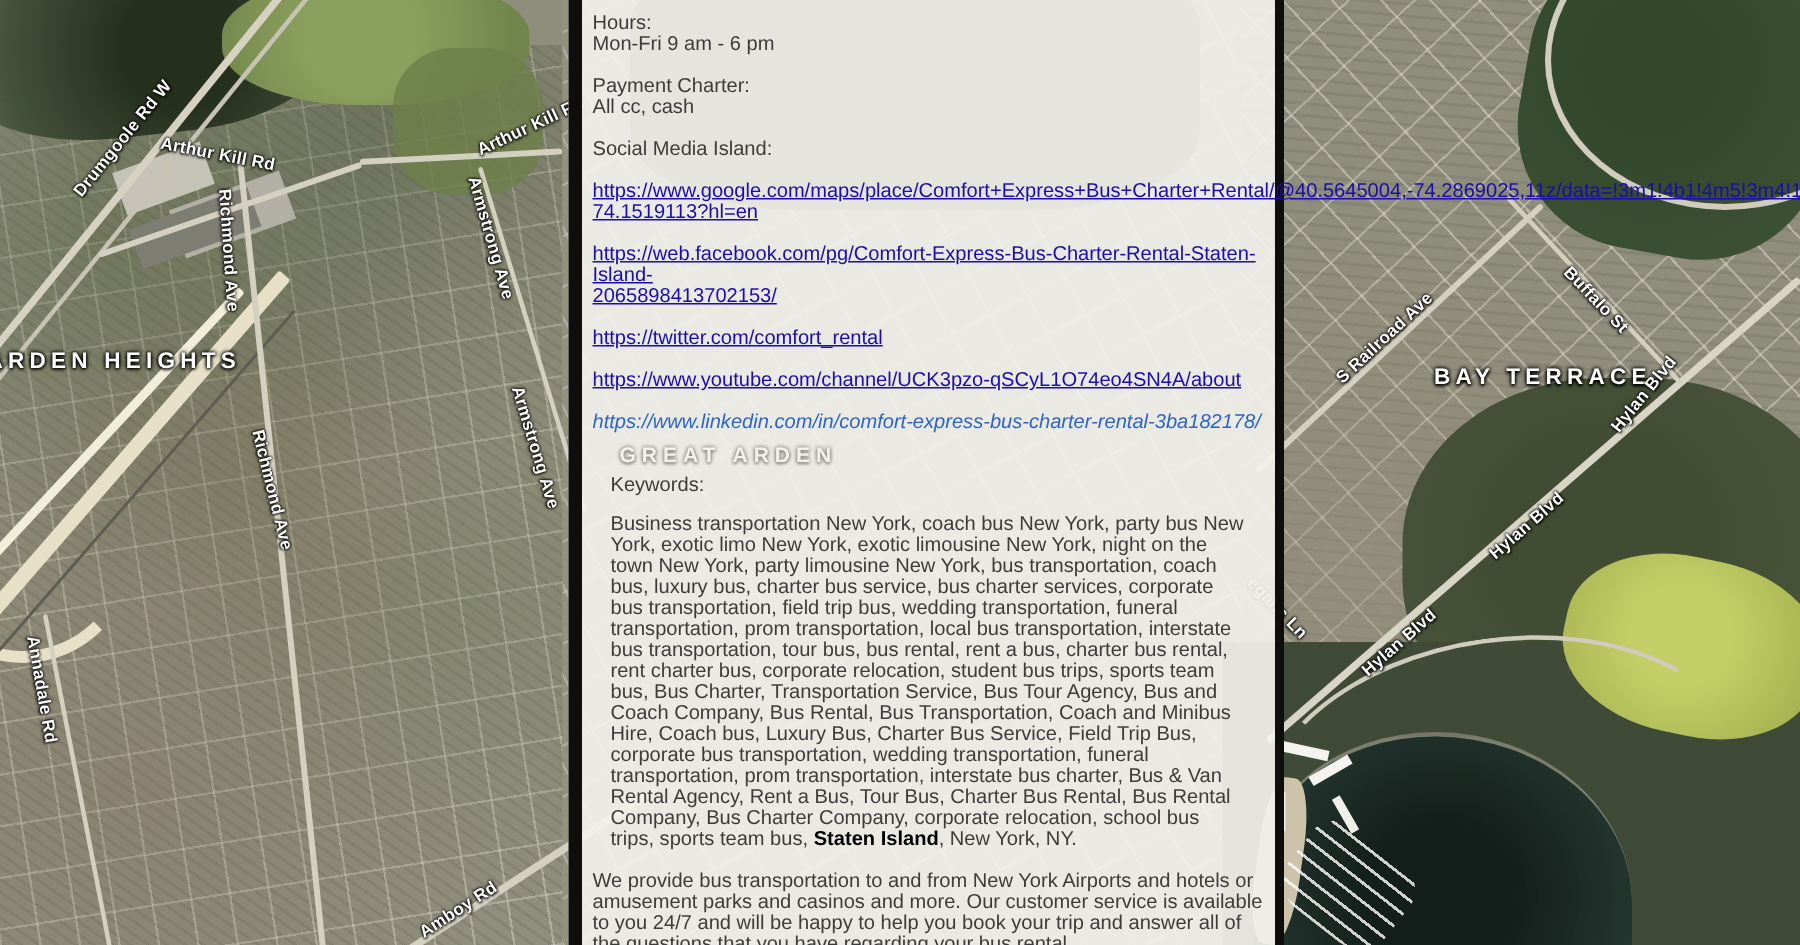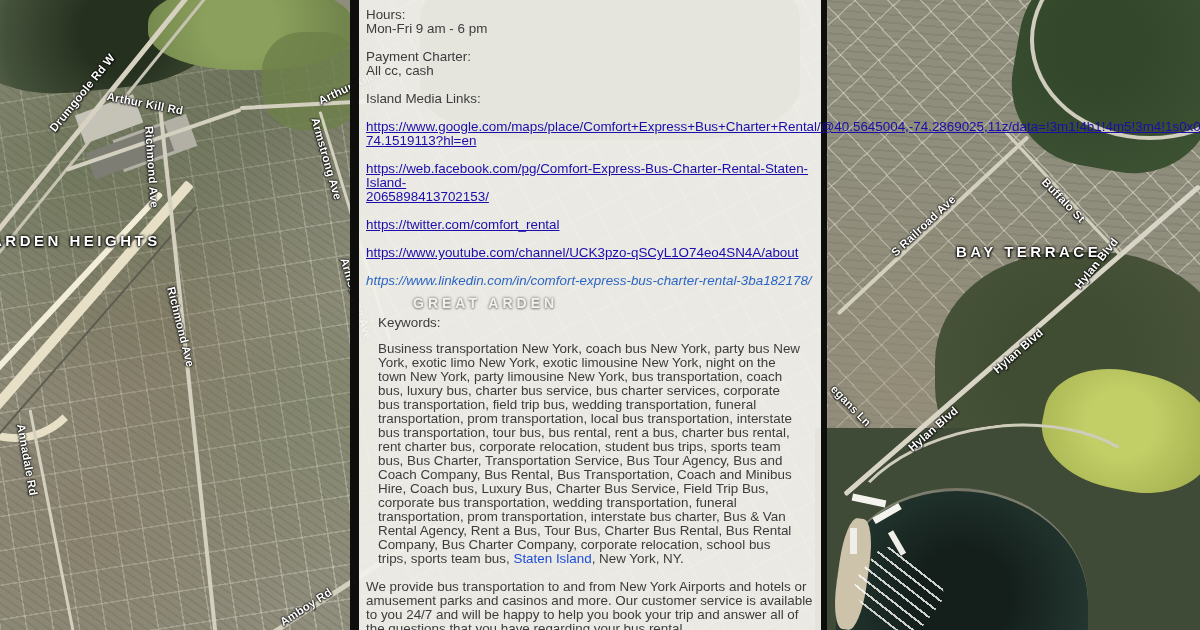--- a/index.html
+++ b/index.html
@@ -58,30 +58,30 @@
   .arc{position:absolute;border-radius:50%;}
   
   .mlabel{position:absolute;color:#fff;font-size:11.5px;font-weight:bold;white-space:nowrap;
     transform-origin:0 50%;letter-spacing:.2px;
     text-shadow:0 0 2px #000,0 0 2px #000,0 1px 2px rgba(0,0,0,.85);}
   .mcity{position:absolute;color:#fff;font-size:15px;font-weight:bold;white-space:nowrap;
     letter-spacing:3.5px;text-shadow:0 0 3px #000,0 0 3px #000,0 1px 2px rgba(0,0,0,.9);}
   .ghost{z-index:3;opacity:.38;}
 
   
-  .panel{position:absolute;left:350px;top:0;width:477px;height:630px;z-index:2;
+  .panel{position:absolute;left:379px;top:0;width:477px;height:630px;z-index:2;
     background:rgba(242,241,236,.92);border-left:9px solid #0e0e0c;border-right:6px solid #0e0e0c;
     padding:8px 6px 0 7px;color:#3c3c3c;font-size:13.4px;line-height:14px;}
   .sec{margin-top:14px;}
   .sec.first{margin-top:0;}
   .sec.mt28{margin-top:28px;}
   .lnk{display:block;color:#1a0dab;text-decoration:underline;word-wrap:break-word;}
   .lnk.plain{color:#2b66c4;text-decoration:none;font-style:italic;}
   .nw{white-space:nowrap;}
-  .hl{color:#1d4ed8;font-weight:normal;}
+  .hl{color:#000000;font-weight:bold;}
   .kw div{margin:12px;}
 </style>
 </head>
 <body>
 
 <div class="screen">
 
   <div class="map">
     <div class="layer urban-left"></div>
     <div class="layer urban-mid"></div>
@@ -152,21 +152,21 @@
     <div class="sec first">
       <div>Hours:</div>
       <div>Mon-Fri 9 am - 6 pm</div>
     </div>
 
     <div class="sec">
       <div>Payment Charter:</div>
       <div>All cc, cash</div>
     </div>
 
-    <div class="sec">Island Media Links:</div>
+    <div class="sec">Social Media Island:</div>
 
     <div class="sec">
       <a class="lnk" href="#"><span class="nw">https://www.google.com/maps/place/Comfort+Express+Bus+Charter+Rental/@40.5645004,-74.2869025,11z/data=!3m1!4b1!4m5!3m4!1s0x0:0x50908f9</span><br><span>74.1519113?hl=en</span></a>
     </div>
 
     <div class="sec">
       <a class="lnk" href="#"><span>https://web.facebook.com/pg/Comfort-Express-Bus-Charter-Rental-Staten-Island-</span><br><span>2065898413702153/</span></a>
     </div>
 
     <div class="sec">

